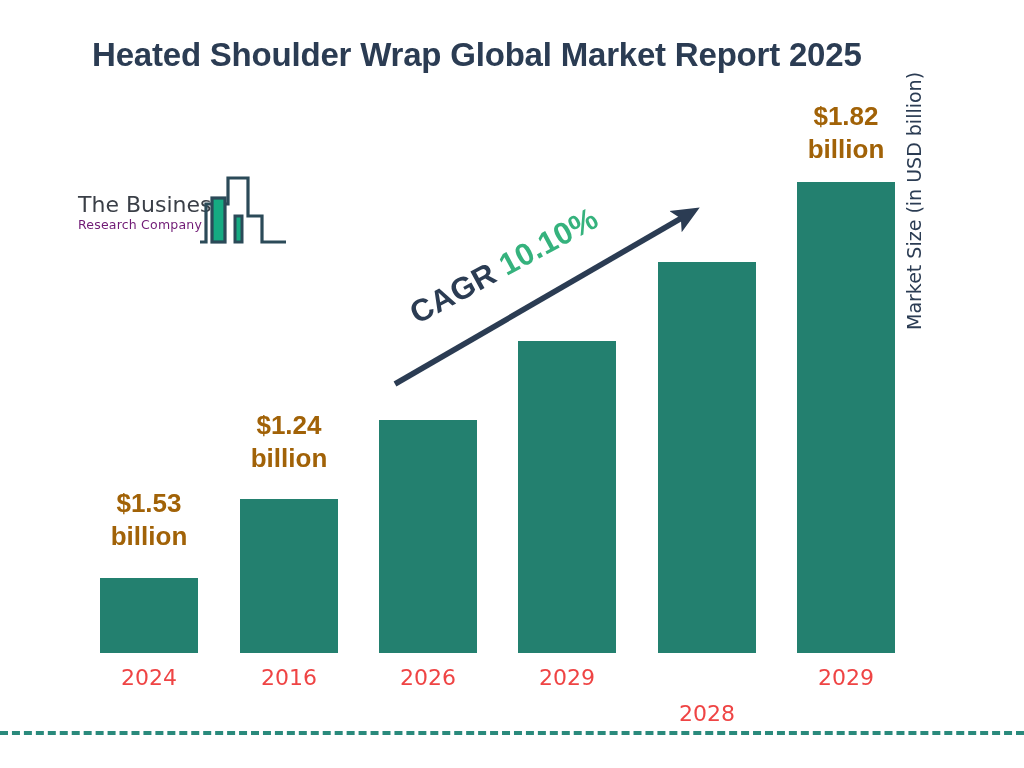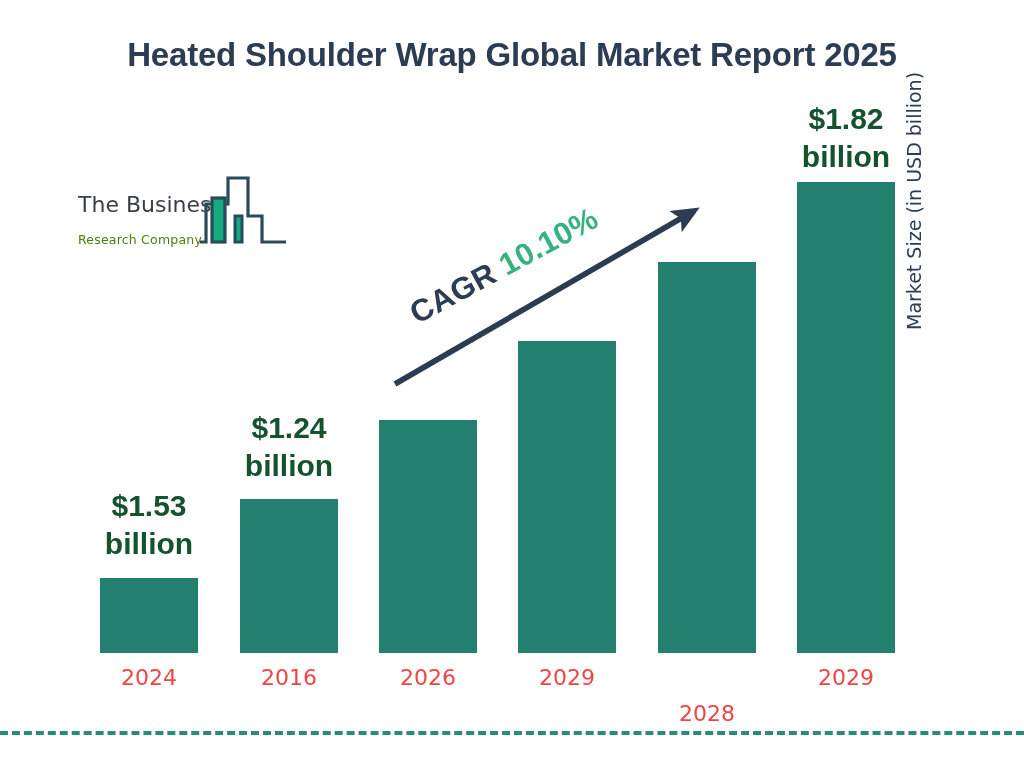--- a/index.html
+++ b/index.html
@@ -9,53 +9,53 @@
     font-family:"Liberation Sans", sans-serif;
     overflow:hidden;
     position:relative;
   }
   #canvas{position:absolute;left:0;top:0;width:1024px;height:768px;}
 
   
   .title{
     position:absolute;
     left:92px; top:34px; width:840px;
-    text-align:center;
+    text-align:left;
     font-size:33px;
     font-weight:bold;
     line-height:1.26;
     color:#2b3c53;
     letter-spacing:-0.2px;
   }
 
   
   .logo{position:absolute;left:78px;top:176px;width:210px;height:72px;}
   .logo-text{position:absolute;left:0;top:18px;width:128px;}
   .logo-line1{
     font-family:"DejaVu Sans", sans-serif;
     font-size:22px;color:#3a3f47;letter-spacing:0px;line-height:1;
     white-space:nowrap;
   }
   .logo-line2{
     font-family:"DejaVu Sans", sans-serif;
-    font-size:12.5px;color:#4d7c0f;letter-spacing:0.2px;line-height:1;
-    margin-top:18px;white-space:nowrap;
+    font-size:12.5px;color:#701a75;letter-spacing:0.2px;line-height:1;
+    margin-top:3px;white-space:nowrap;
   }
   .logo-mark{position:absolute;left:120px;top:0px;}
 
   
   .bar{position:absolute;background:#23806f;}
 
   
   .vlabel{
     position:absolute;
     text-align:center;
-    font-size:30px;
+    font-size:26px;
     font-weight:bold;
-    color:#14532d;
+    color:#a16207;
     line-height:1.28;
     white-space:pre-line;
   }
 
   
   .xlabel{
     position:absolute;
     text-align:center;
     font-size:22px;
     color:#ef4444;

